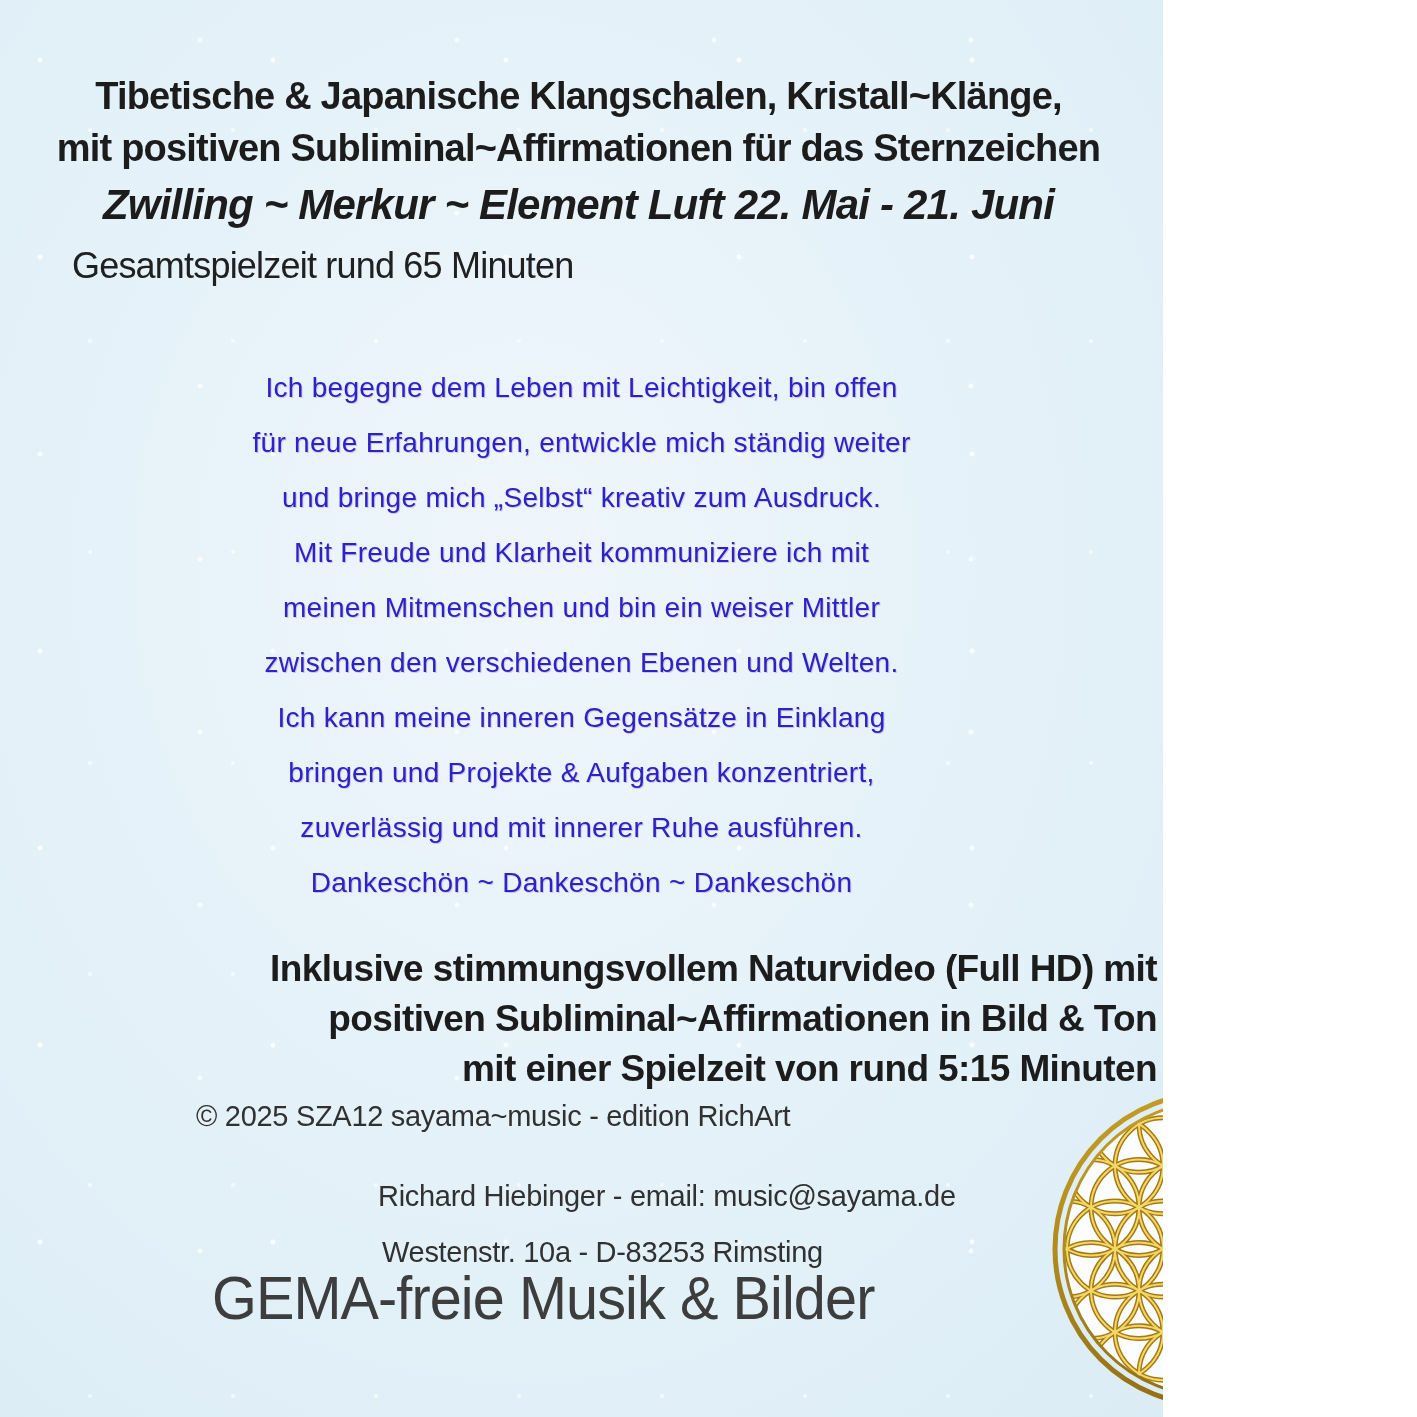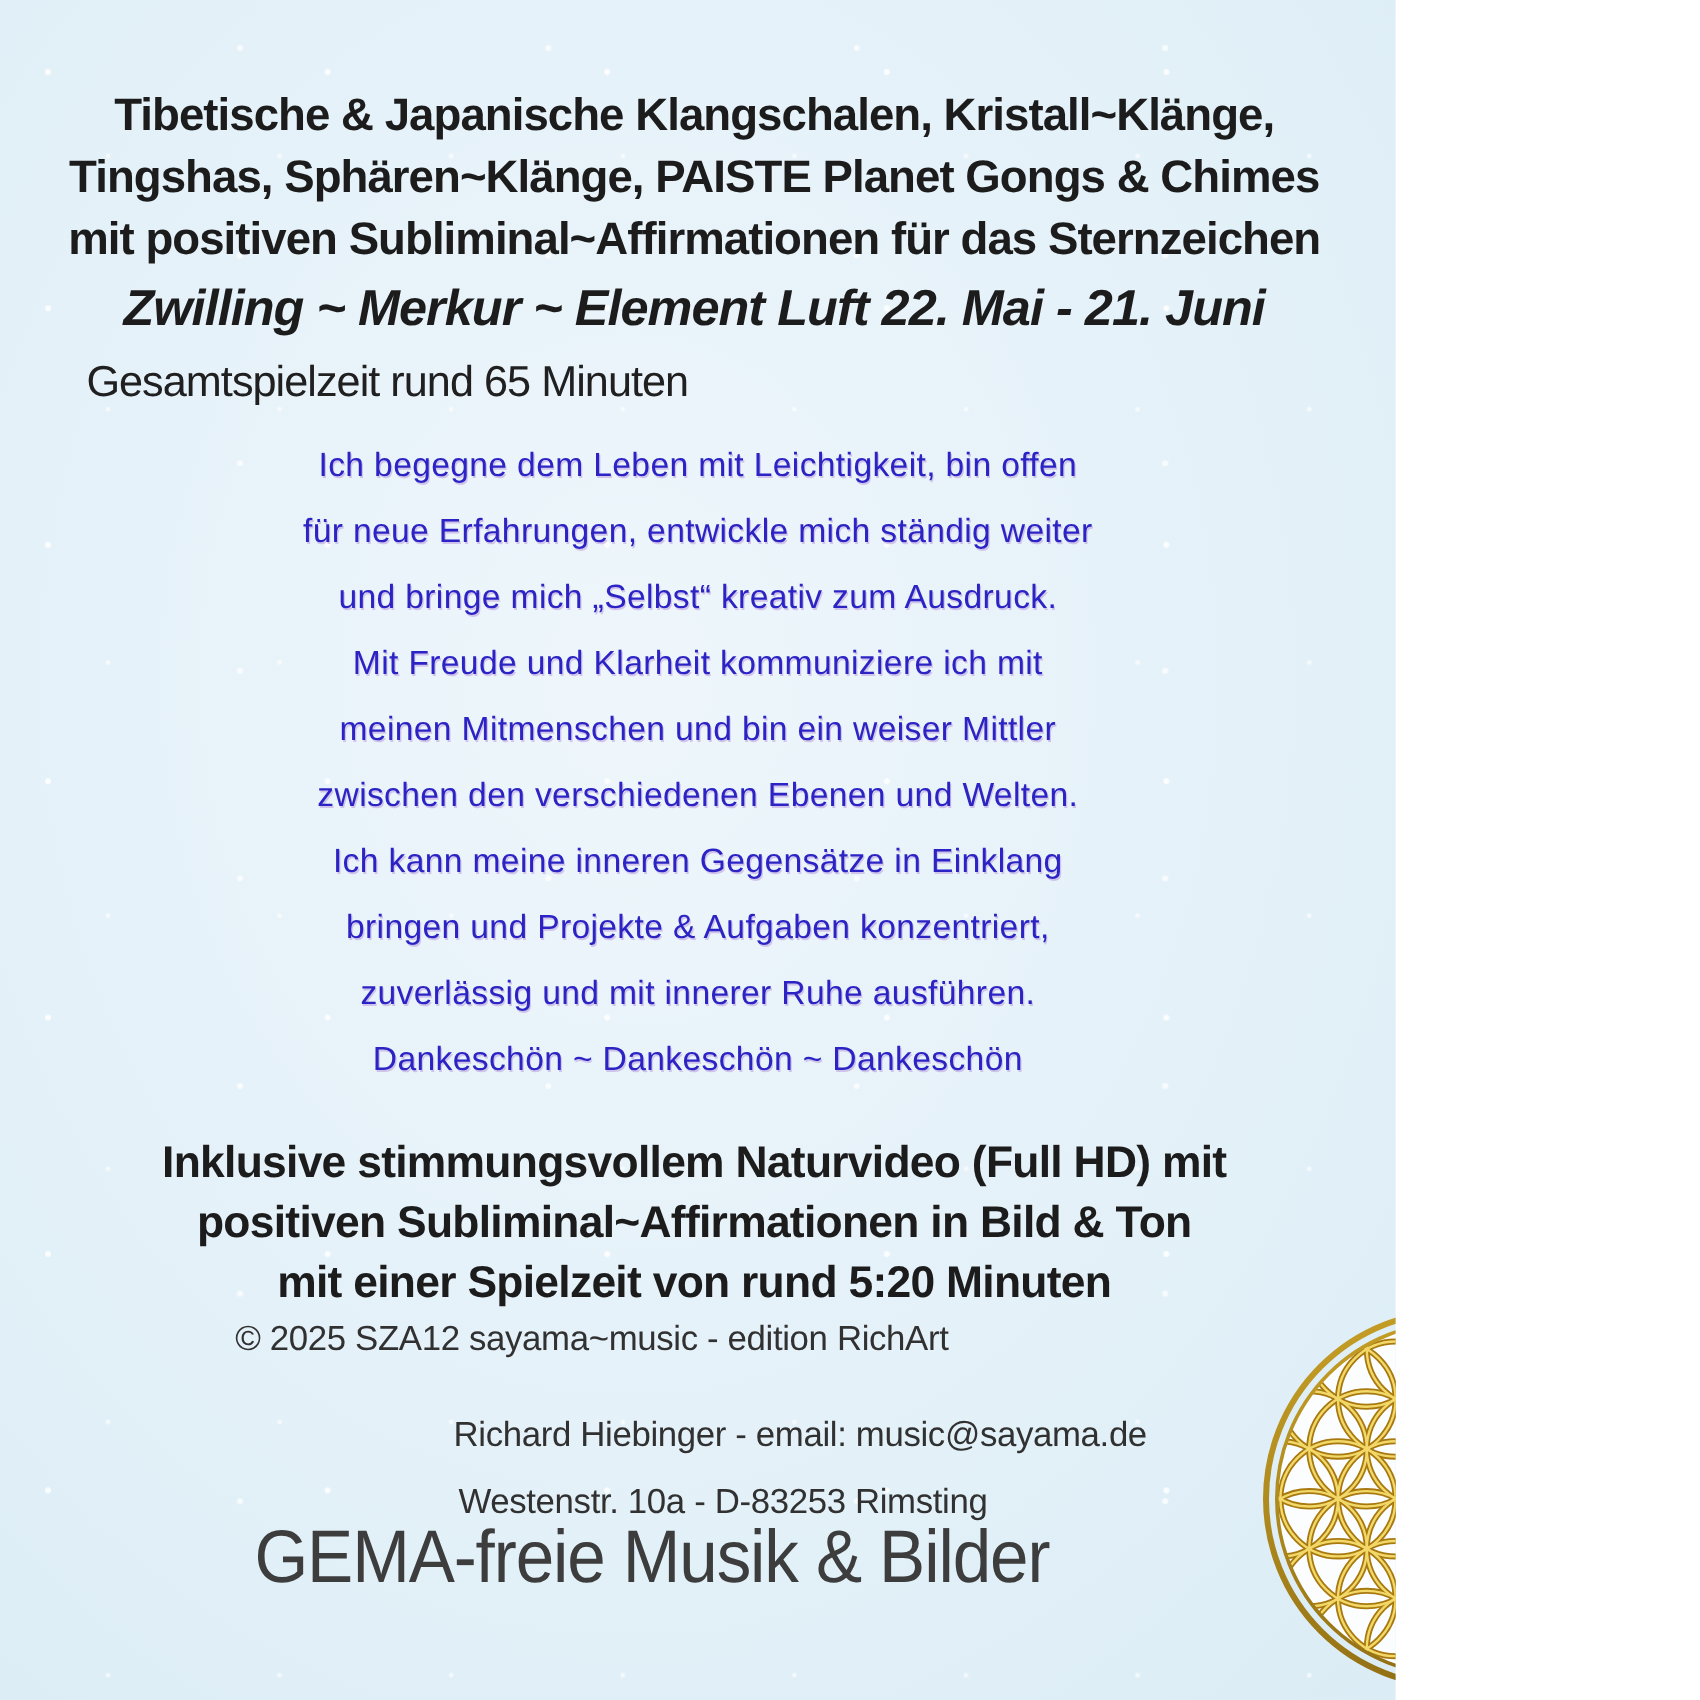--- a/index.html
+++ b/index.html
@@ -61,21 +61,21 @@
     line-height: 55px;
     letter-spacing: 0.3px;
     color: #2b23c4;
     text-shadow: 1px 1px 0 rgba(130, 50, 190, 0.25);
   }
 
   
   .video-block {
     position: absolute;
     top: 944px; left: 0; right: 6px;
-    text-align: center;
+    text-align: right;
     color: #1c1c1c;
   }
   .video-line {
     font-size: 37px;
     font-weight: bold;
     line-height: 50px;
     letter-spacing: -0.6px;
   }
 
   
@@ -110,21 +110,20 @@
   }
   .emblem svg { display: block; width: 100%; height: 100%; }
 </style>
 </head>
 <body>
 
 <div class="cover">
 
   <header class="title-block">
     <div class="title-line">Tibetische &amp; Japanische Klangschalen, Kristall~Klänge,</div>
-    <div class="title-line">Tingshas, Sphären~Klänge, PAISTE Planet Gongs &amp; Chimes</div>
     <div class="title-line">mit positiven Subliminal~Affirmationen für das Sternzeichen</div>
     <div class="zodiac-line">Zwilling ~ Merkur ~ Element Luft 22. Mai - 21. Juni</div>
     <div class="playtime-line">Gesamtspielzeit rund 65 Minuten</div>
   </header>
 
   <section class="affirmation-block">
     <div class="affirmation-line">Ich begegne dem Leben mit Leichtigkeit, bin offen</div>
     <div class="affirmation-line">für neue Erfahrungen, entwickle mich ständig weiter</div>
     <div class="affirmation-line">und bringe mich „Selbst“ kreativ zum Ausdruck.</div>
     <div class="affirmation-line">Mit Freude und Klarheit kommuniziere ich mit</div>
@@ -132,21 +131,21 @@
     <div class="affirmation-line">zwischen den verschiedenen Ebenen und Welten.</div>
     <div class="affirmation-line">Ich kann meine inneren Gegensätze in Einklang</div>
     <div class="affirmation-line">bringen und Projekte &amp; Aufgaben konzentriert,</div>
     <div class="affirmation-line">zuverlässig und mit innerer Ruhe ausführen.</div>
     <div class="affirmation-line">Dankeschön ~ Dankeschön ~ Dankeschön</div>
   </section>
 
   <section class="video-block">
     <div class="video-line">Inklusive stimmungsvollem Naturvideo (Full HD) mit</div>
     <div class="video-line">positiven Subliminal~Affirmationen in Bild &amp; Ton</div>
-    <div class="video-line">mit einer Spielzeit von rund 5:20 Minuten</div>
+    <div class="video-line">mit einer Spielzeit von rund 5:15 Minuten</div>
   </section>
 
   <div class="imprint-line imprint-1">© 2025 SZA12 sayama~music - edition RichArt</div>
   <div class="imprint-line imprint-2">Richard Hiebinger - email: music@sayama.de</div>
   <div class="imprint-line imprint-3">Westenstr. 10a - D-83253 Rimsting</div>
 
   <div class="gema-line">GEMA-freie Musik &amp; Bilder</div>
 
   <div class="emblem">
     <svg viewBox="-166 -166 332 332" xmlns="http://www.w3.org/2000/svg" aria-hidden="true">

